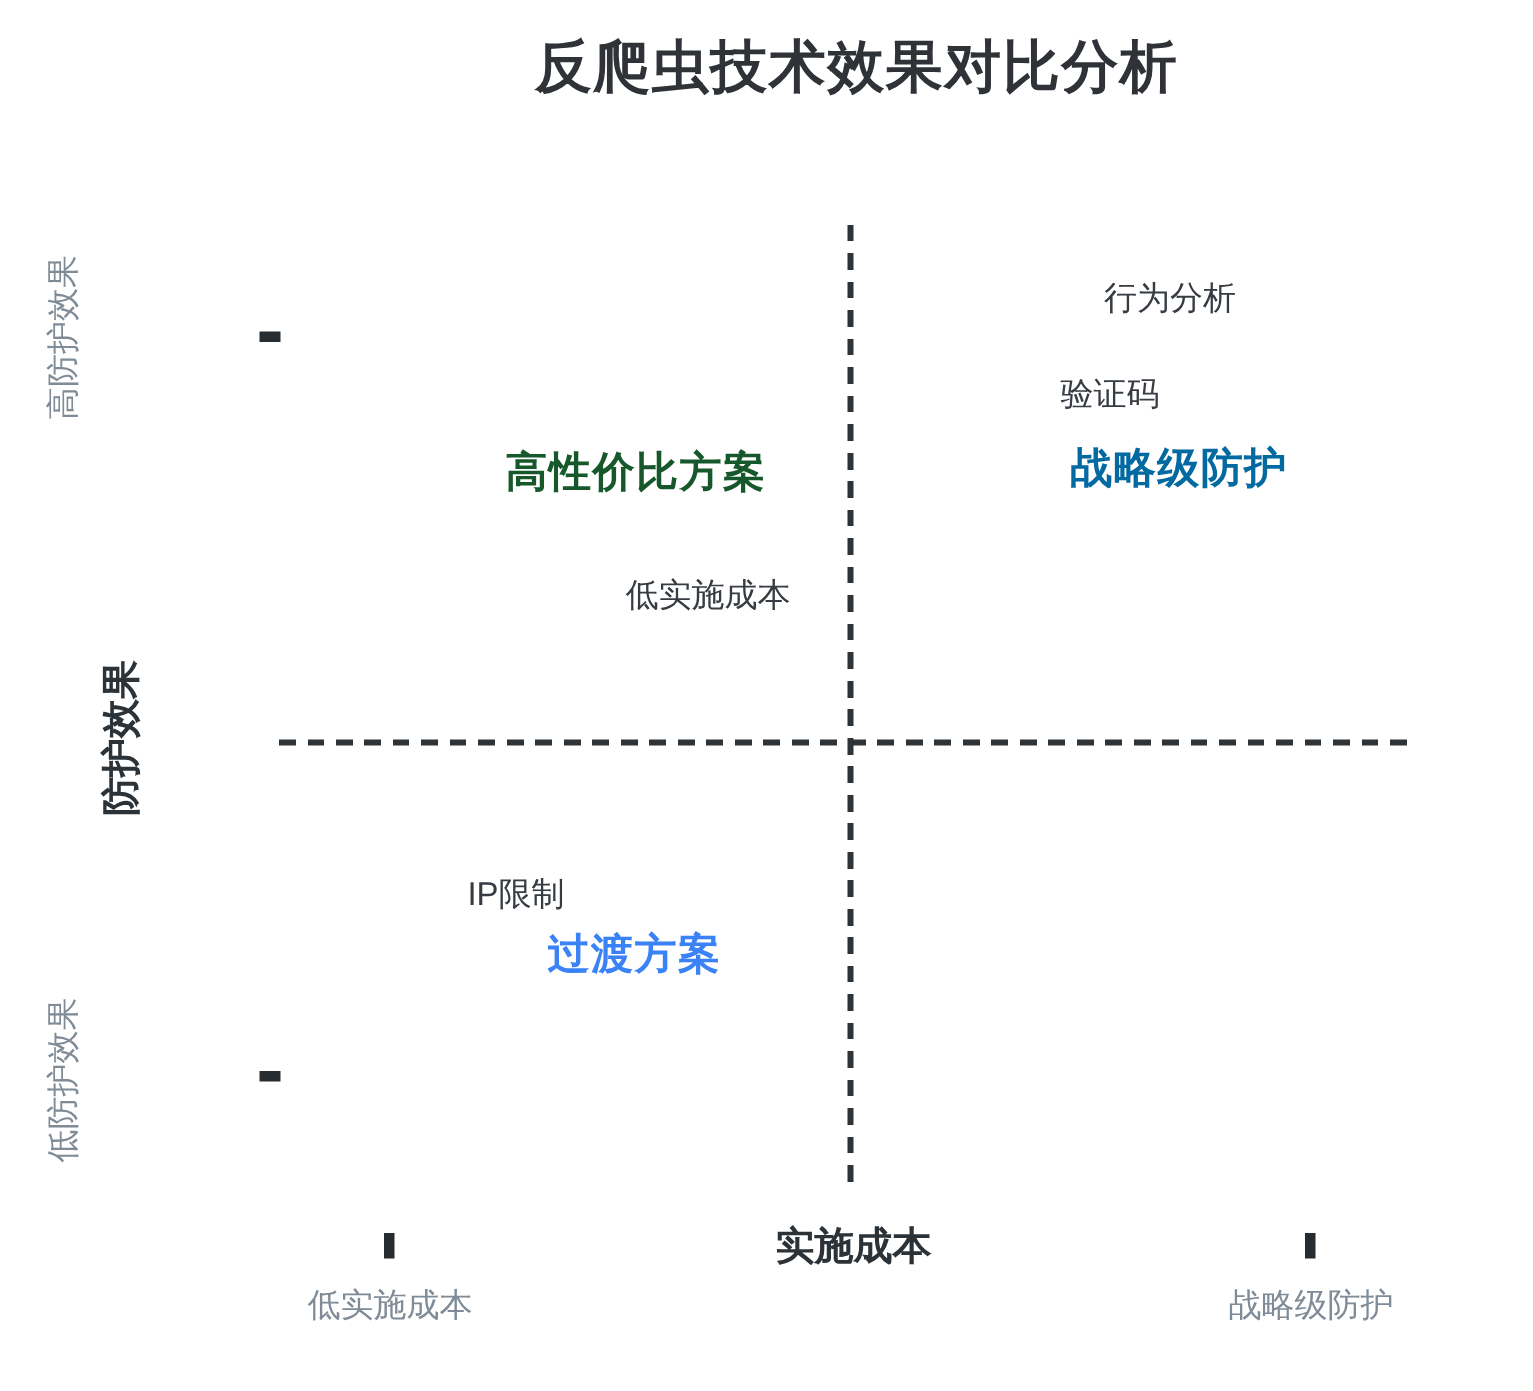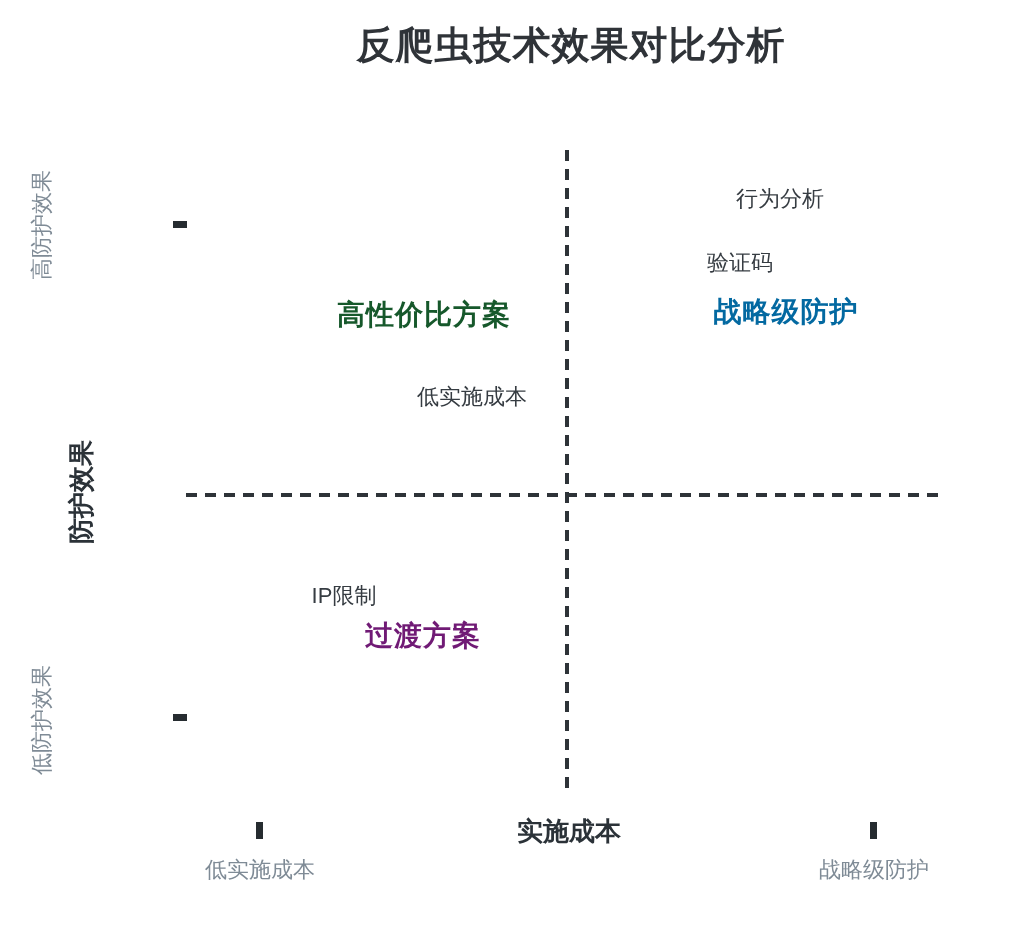--- a/index.html
+++ b/index.html
@@ -84,21 +84,21 @@
   <div class="abs vert axis-muted" style="left:42px; top:225px;">高防护效果</div>
   <div class="abs vert axis-title" style="left:81px; top:492px;">防护效果</div>
   <div class="abs vert axis-muted" style="left:42px; top:720px;">低防护效果</div>
 
   <div class="abs center-anchor axis-title" style="left:569px; top:831px;">实施成本</div>
   <div class="abs center-anchor axis-muted" style="left:260px; top:870px;">低实施成本</div>
   <div class="abs center-anchor axis-muted" style="left:874px; top:870px;">战略级防护</div>
 
   <div class="abs center-anchor quad-label" style="left: 378px; top: 315px; color: rgb(22, 88, 43);">高性价比方案</div>
   <div class="abs center-anchor quad-label" style="left: 740px; top: 312px; color: #0369a1;">战略级防护</div>
-  <div class="abs center-anchor quad-label" style="left: 377px; top: 636px; color: #701a75;">过渡方案</div>
+  <div class="abs center-anchor quad-label" style="left: 377px; top: 636px; color: #3b82f6;">过渡方案</div>
 
   <div class="abs center-anchor point-label" style="left:780px; top:199px;">行为分析</div>
   <div class="abs center-anchor point-label" style="left:740px; top:263px;">验证码</div>
   <div class="abs center-anchor point-label" style="left:472px; top:397px;">低实施成本</div>
   <div class="abs center-anchor point-label" style="left:344px; top:596px;">IP限制</div>
 
   <div class="abs window-edge" style="left:1013px; top:6px; height:915px;"></div>
 
 </div>
 

